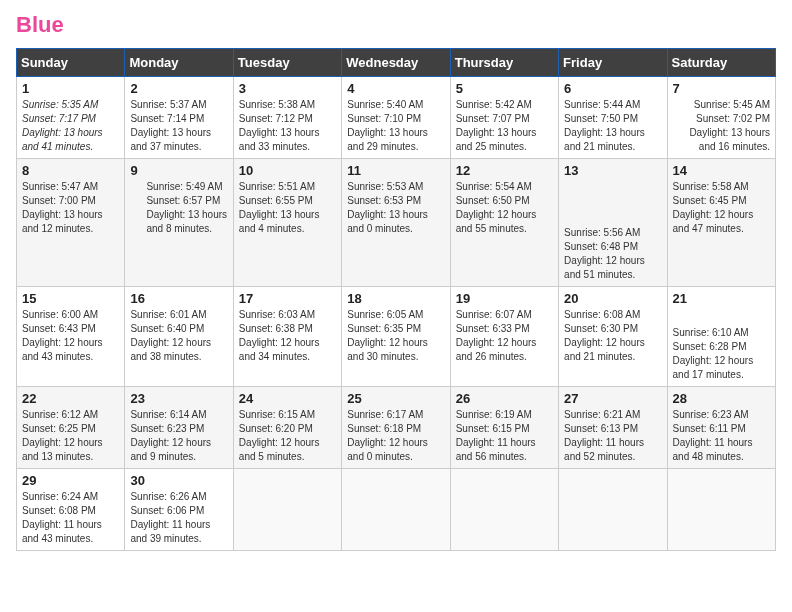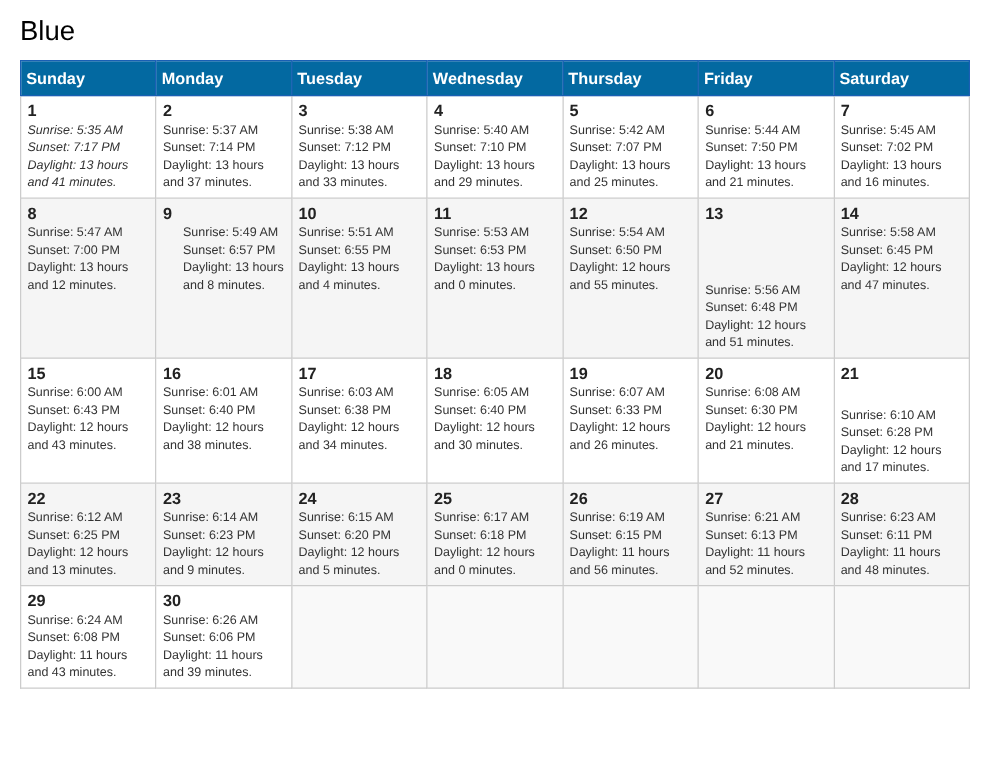--- a/index.html
+++ b/index.html
@@ -32,21 +32,21 @@
     .location {
       font-size: 14px;
       color: #555;
     }
     .calendar-table {
       width: 100%;
       border-collapse: collapse;
       font-size: 10.5px;
     }
     .calendar-table thead tr th {
-      background: #0369a1;
+      background: #404040;
       color: #fff;
       padding: 6px 4px;
       text-align: left;
       font-size: 13px;
       font-weight: bold;
       border: 1px solid #1a5fb4;
     }
     .calendar-table tbody tr td {
       border: 1px solid #ccc;
       vertical-align: top;
@@ -72,21 +72,21 @@
     }
     .empty-cell {
       background: #f9f9f9 !important;
     }
   </style>
 </head>
 <body>
 
 <div class="header">
   <div class="logo">
-    <span style="font-size:22px;font-weight:normal;color:#000000;margin-top:-4px;">Blue</span>
+    <span style="font-size:22px;font-weight:bold;color:#ec4899;margin-top:-4px;">Blue</span>
   </div>
   <div class="title-section">
     <div class="month-title"></div>
     <div class="location"></div>
   </div>
 </div>
 
 <table class="calendar-table">
   <thead>
     <tr>
@@ -138,21 +138,21 @@
         </td>
         <td>
           <span class="day-num">6</span>
           <div class="day-info" style="white-space: pre-line;">Sunrise: 5:44 AM
 Sunset: 7:50 PM
 Daylight: 13 hours
 and 21 minutes.</div>
         </td>
         <td>
           <span class="day-num">7</span>
-          <div class="day-info" style="white-space: pre-line;">Sunrise: 5:45 AM
+          <div class="day-info" style="white-space: pre-line; text-align: right;">Sunrise: 5:45 AM
 Sunset: 7:02 PM
 Daylight: 13 hours
 and 16 minutes.</div>
         </td>
       </tr>
       <tr>
         <td>
           <span class="day-num">8</span>
           <div class="day-info" style="white-space: pre-line;">Sunrise: 5:47 AM
 Sunset: 7:00 PM
@@ -220,21 +220,21 @@
         <td>
           <span class="day-num">17</span>
           <div class="day-info" style="white-space: pre-line;">Sunrise: 6:03 AM
 Sunset: 6:38 PM
 Daylight: 12 hours
 and 34 minutes.</div>
         </td>
         <td>
           <span class="day-num">18</span>
           <div class="day-info" style="white-space: pre-line;">Sunrise: 6:05 AM
-Sunset: 6:40 PM
+Sunset: 6:35 PM
 Daylight: 12 hours
 and 30 minutes.</div>
         </td>
         <td>
           <span class="day-num">19</span>
           <div class="day-info" style="white-space: pre-line;">Sunrise: 6:07 AM
 Sunset: 6:33 PM
 Daylight: 12 hours
 and 26 minutes.</div>
         </td>

